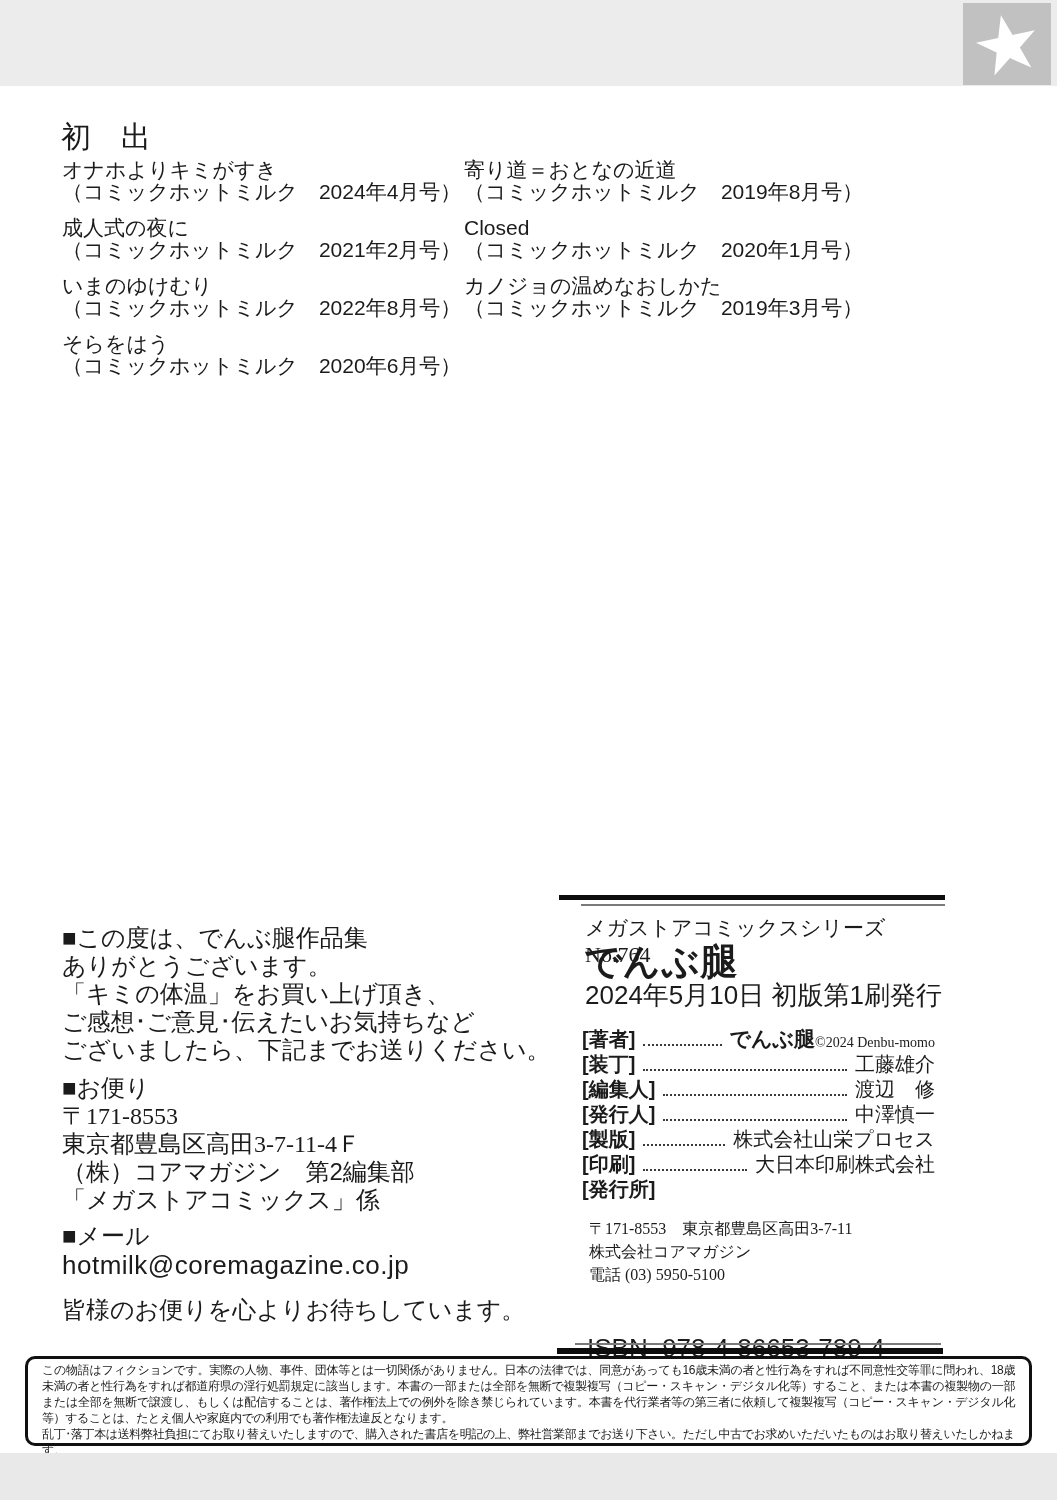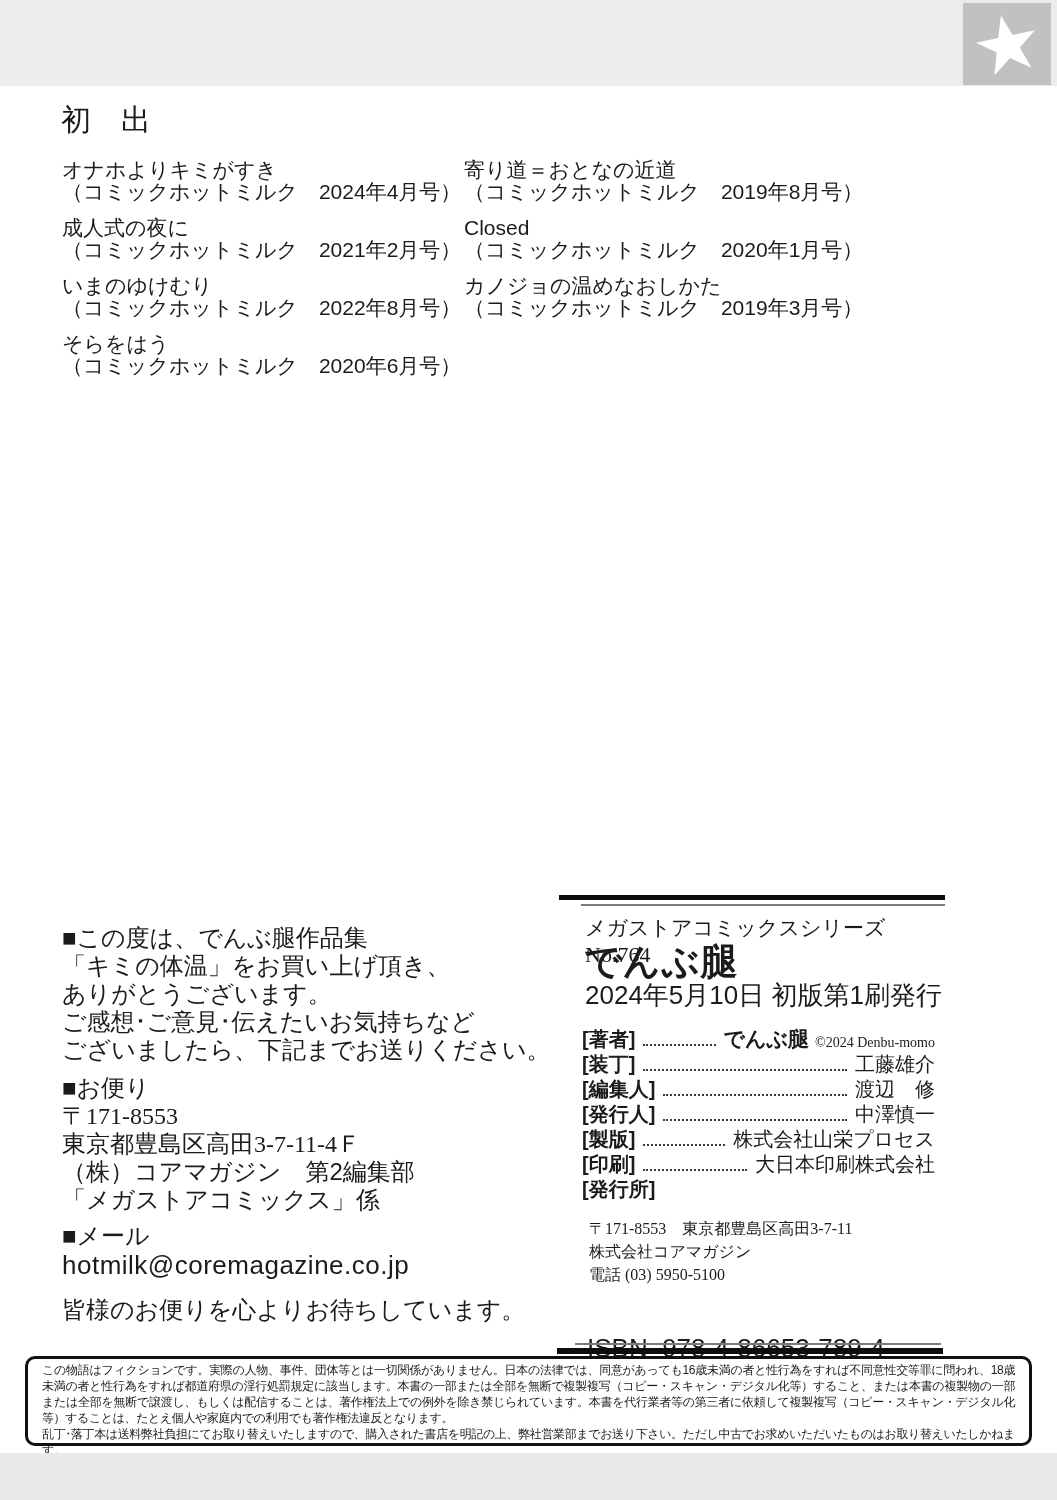--- a/index.html
+++ b/index.html
@@ -10,21 +10,21 @@
   }
   .serif{font-family:"Liberation Serif","DejaVu Serif",serif;}
 
   
   .top-band{position:absolute;left:0;top:0;width:1057px;height:86px;background:#ececec;}
   .star-box{position:absolute;left:963px;top:3px;width:88px;height:82px;background:#c1c1c1;
     display:flex;align-items:center;justify-content:center;}
   .star-box svg{width:64px;height:64px;transform:rotate(-12deg);}
 
   
-  .heading-shoshutsu{position:absolute;left:61px;top:102px;font-size:30px;line-height:36px;}
+  .heading-shoshutsu{position:absolute;left:61px;top:119px;font-size:30px;line-height:36px;}
   .pub-col{position:absolute;top:159px;font-size:21px;line-height:22px;}
   .pub-col.left{left:62px;}
   .pub-col.right{left:464px;}
   .pub-item{margin-bottom:14px;}
 
   
   .thanks{position:absolute;left:62px;top:924px;font-size:24px;line-height:28px;}
   .postal{position:absolute;left:62px;top:1074px;font-size:24px;line-height:28px;}
   .mail{position:absolute;left:62px;top:1222px;font-size:24px;line-height:28px;}
   .mail .email{font-size:26px;line-height:30px;letter-spacing:.5px;text-align:right;}
@@ -39,21 +39,21 @@
   .series-line{position:absolute;left:28px;top:57px;font-size:21px;}
   .series-line .no{font-size:22px;}
   .book-title{position:absolute;left:27px;top:80px;font-size:37px;font-weight:bold;letter-spacing:1px;}
   .print-date{position:absolute;left:28px;top:121px;font-size:26px;}
   .credits{position:absolute;left:25px;top:171px;width:353px;}
   .credit-row{display:flex;align-items:flex-end;height:25px;font-size:20px;}
   .credit-label{white-space:pre;font-weight:bold;}
   .credit-leader{flex:1;border-bottom:2px dotted #3a3a3a;margin:0 8px 7px;}
   .credit-value{font-family:"Liberation Serif","DejaVu Serif",serif;white-space:pre;}
   .credit-value.author{font-family:"Liberation Sans","DejaVu Sans",sans-serif;font-weight:bold;font-size:21px;}
-  .credit-note{font-family:"Liberation Serif","DejaVu Serif",serif;font-size:14px;margin-left:6px;padding-bottom:2px;}
+  .credit-note{font-family:"Liberation Serif","DejaVu Serif",serif;font-size:14px;padding-bottom:2px;}
   .pub-address{position:absolute;left:32px;top:360px;font-size:16px;line-height:23px;}
   .isbn{position:absolute;left:30px;top:476px;font-size:26px;white-space:pre;}
   .rule-thin-bottom{position:absolute;left:18px;top:486px;width:366px;height:2px;background:#7a7a7a;}
   .rule-thick-bottom{position:absolute;left:0;top:491px;width:386px;height:6px;background:#0d0d0d;}
 
   
   .disclaimer{position:absolute;left:25px;top:1356px;width:1007px;height:90px;box-sizing:border-box;
     border:3px solid #101010;border-radius:10px;padding:3px 14px 0;background:#fff;
     font-size:12px;line-height:16px;letter-spacing:-.4px;text-align:justify;}
   .disclaimer p{margin:0;}
@@ -101,22 +101,22 @@
     <div>（コミックホットミルク　2020年1月号）</div>
   </div>
   <div class="pub-item">
     <div>カノジョの温めなおしかた</div>
     <div>（コミックホットミルク　2019年3月号）</div>
   </div>
 </div>
 
 <div class="thanks">
   <div>■この度は、でんぶ腿作品集</div>
+  <div>ありがとうございます。</div>
   <div>「キミの体温」をお買い上げ頂き、</div>
-  <div>ありがとうございます。</div>
   <div>ご感想･ご意見･伝えたいお気持ちなど</div>
   <div>ございましたら、下記までお送りください。</div>
 </div>
 
 <div class="postal">
   <div>■お便り</div>
   <div class="serif">〒171-8553</div>
   <div><span>東京都豊島区高田</span><span class="serif">3-7-11-4</span><span>Ｆ</span></div>
   <div>（株）コアマガジン　第2編集部</div>
   <div>「メガストアコミックス」係</div>

